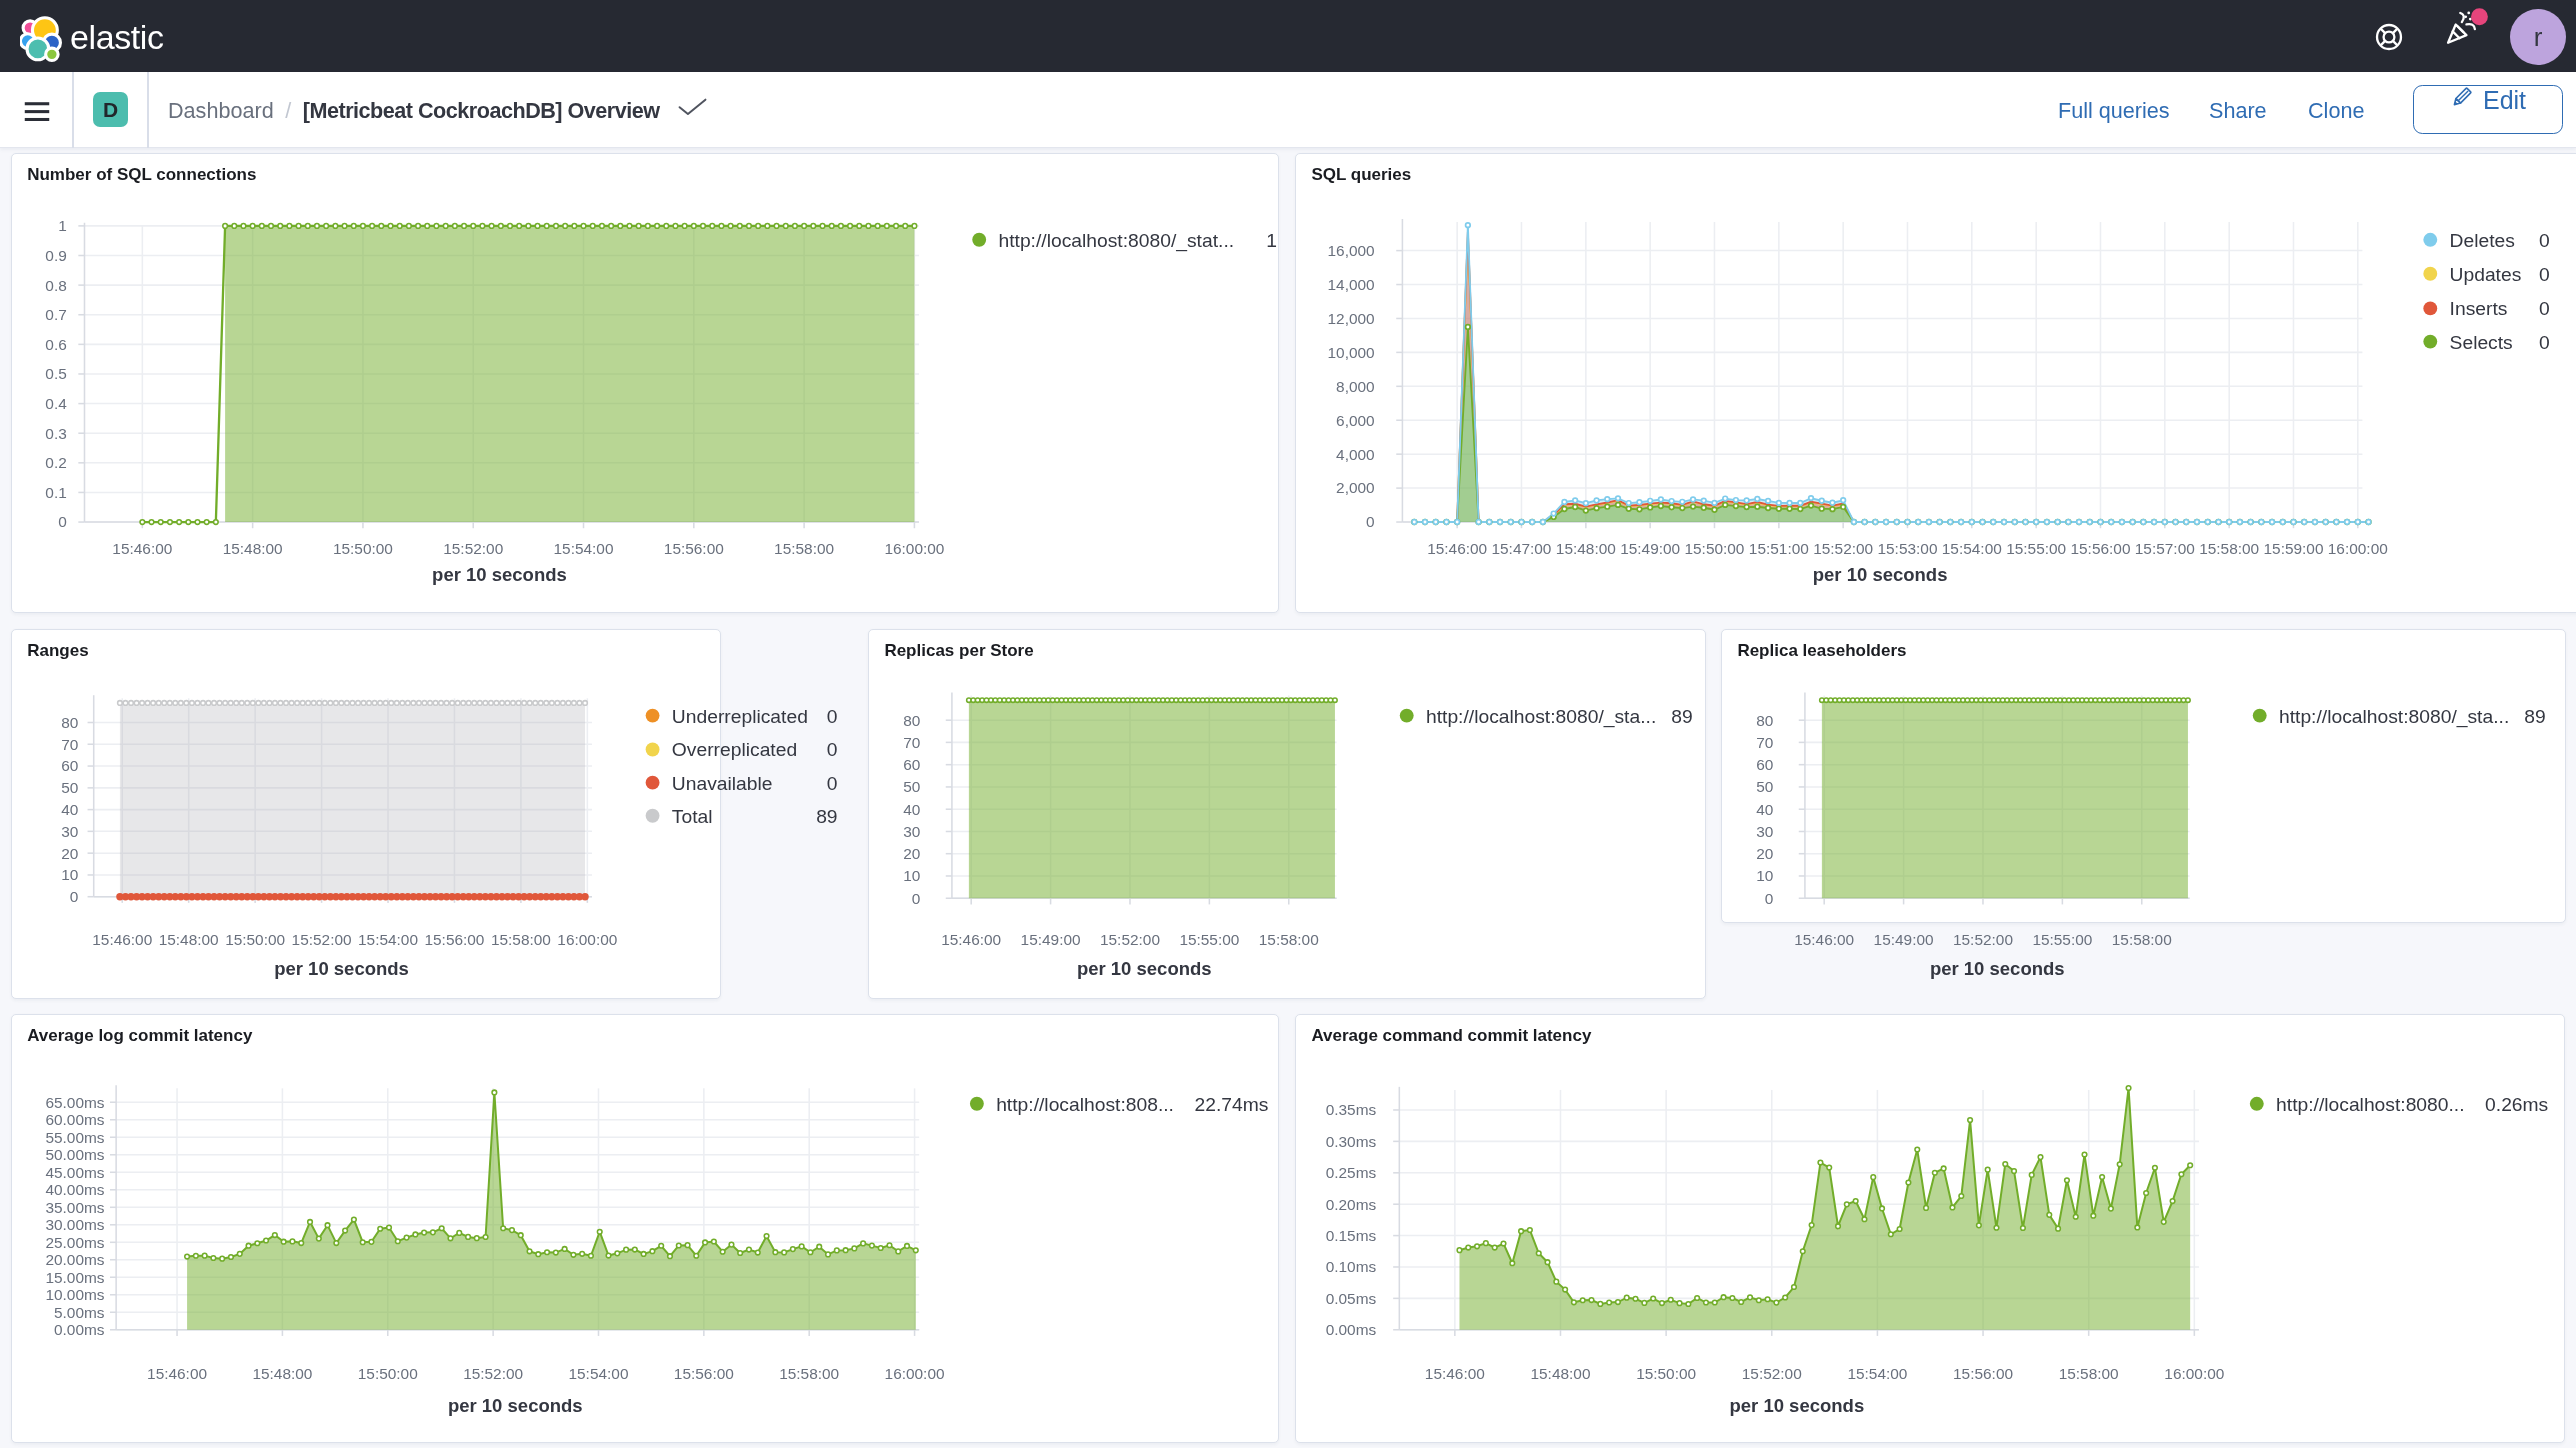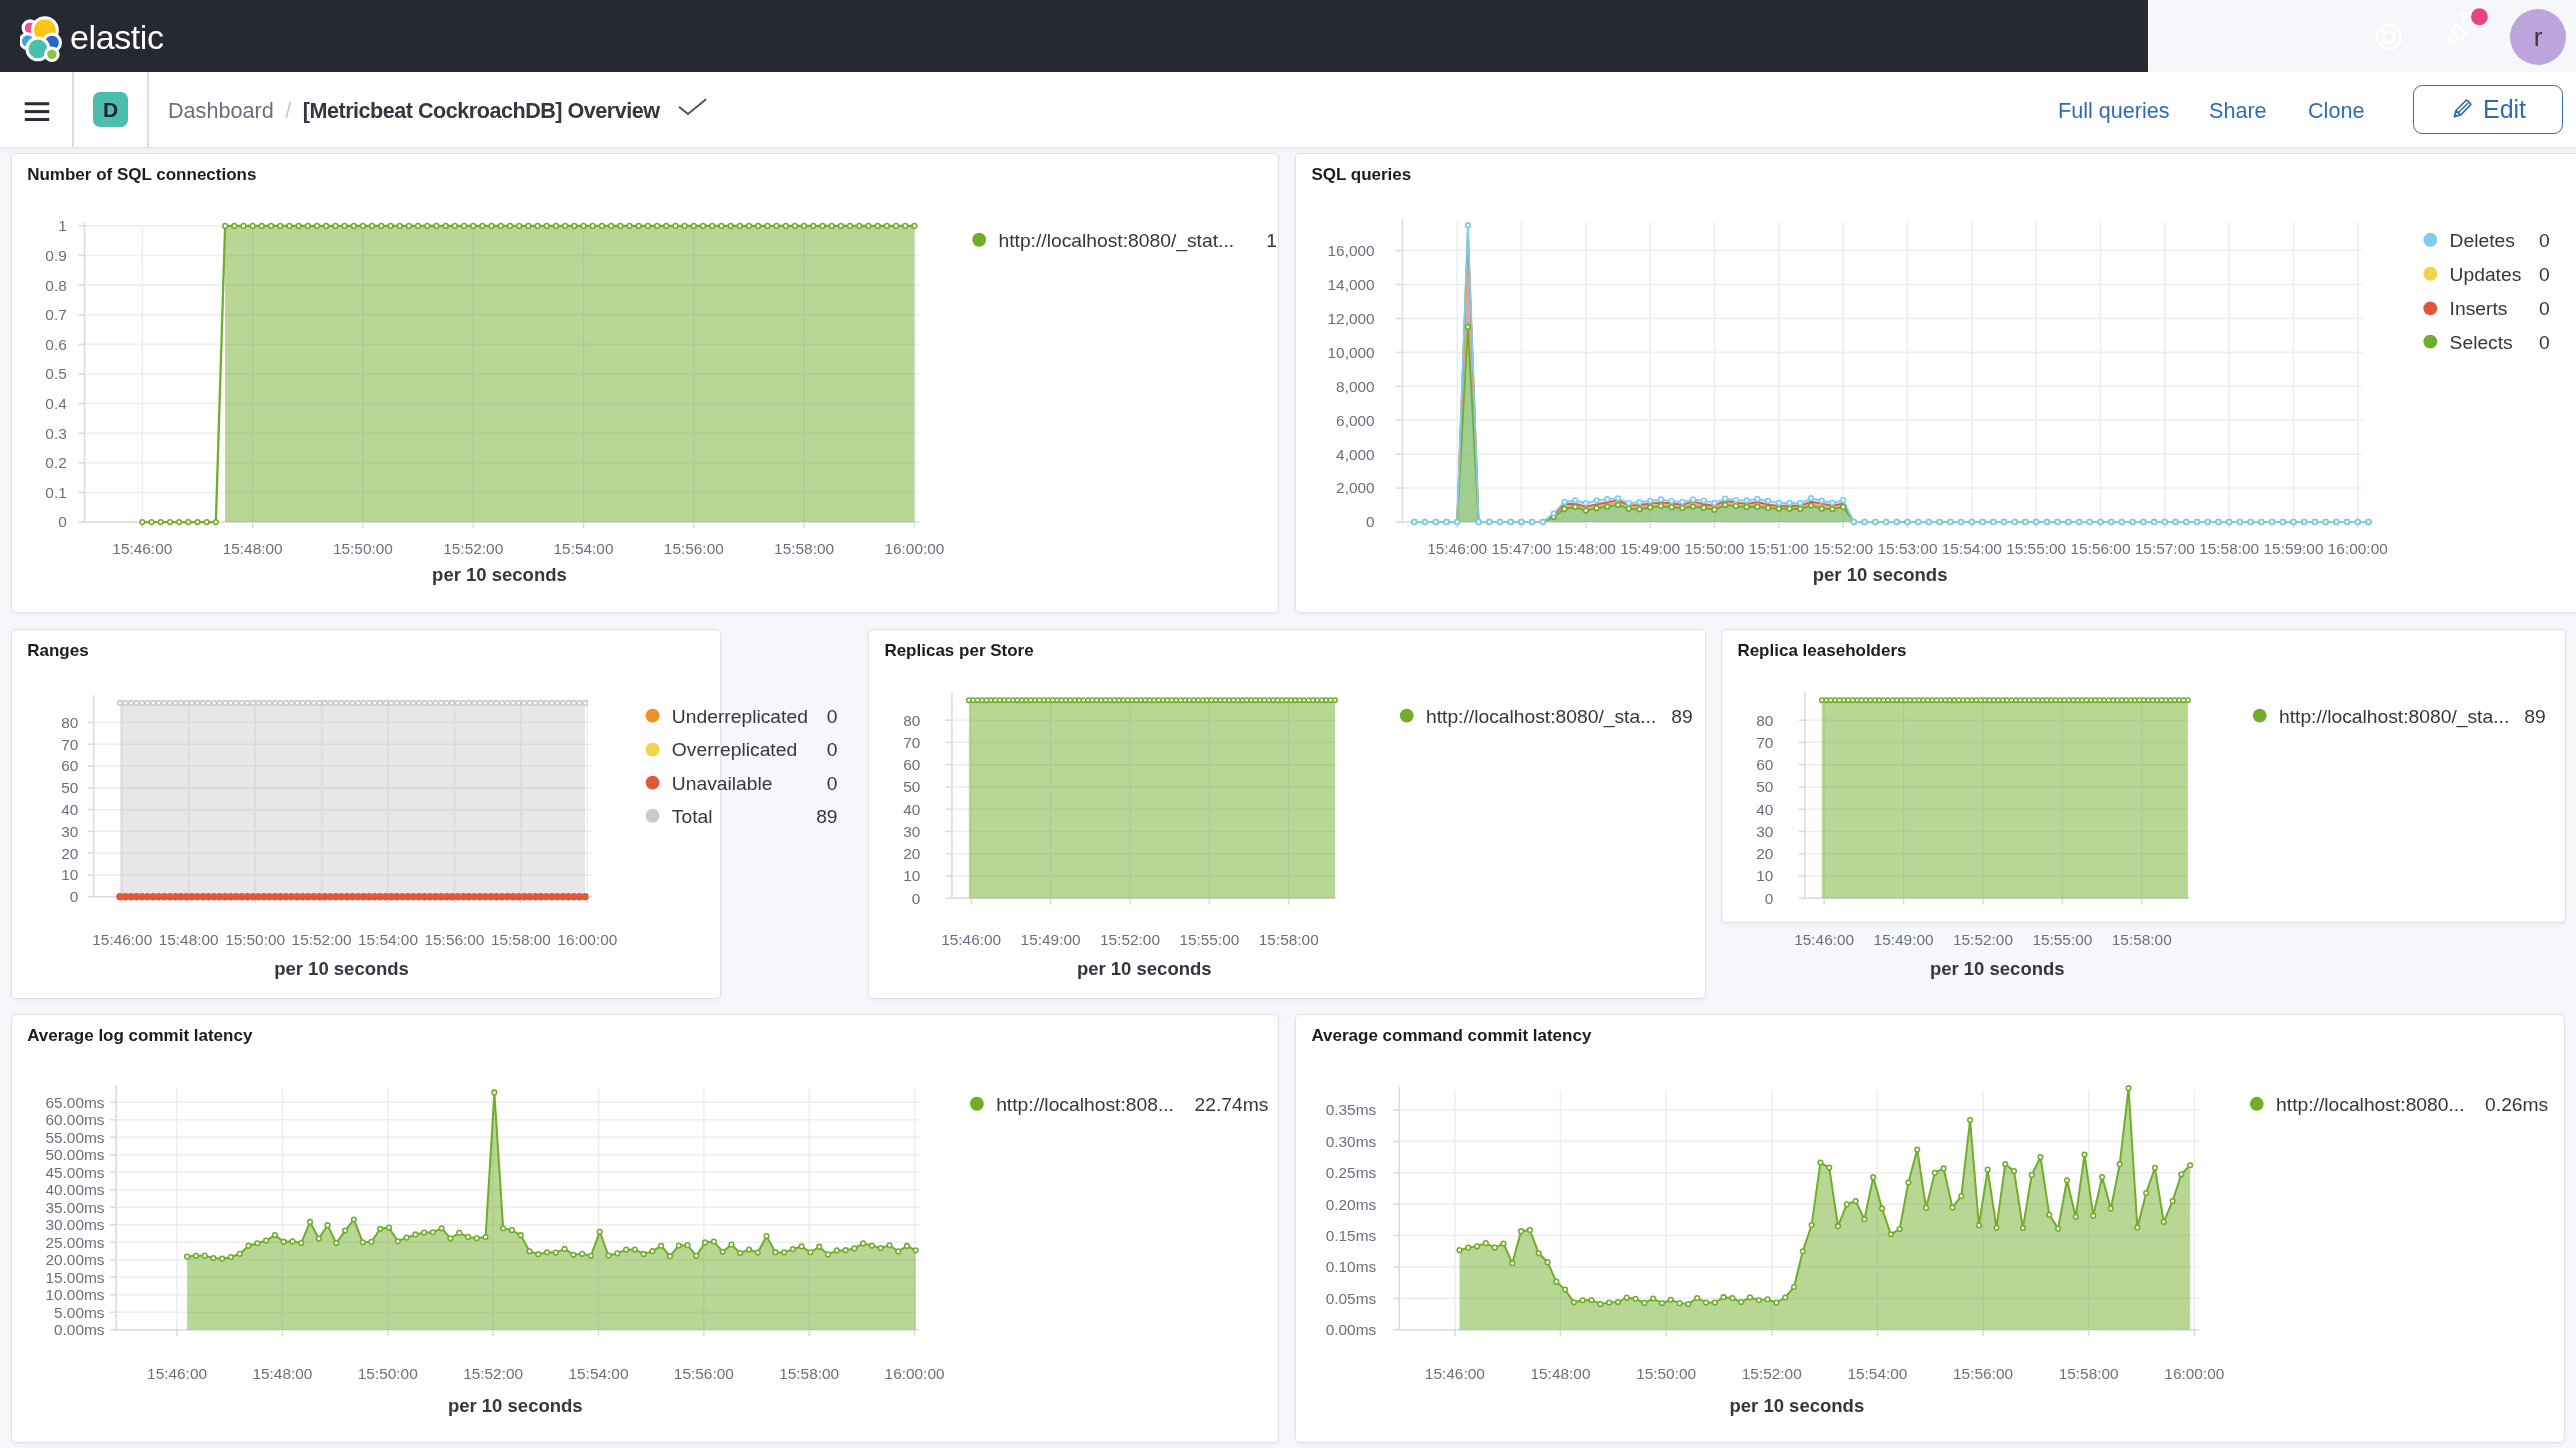--- a/index.html
+++ b/index.html
@@ -1,28 +1,28 @@
 <!DOCTYPE html>
 <html style="font-size:12.3px"><head><meta charset="utf-8"><title>[Metricbeat CockroachDB] Overview - Elastic</title>
 <style>
 *{margin:0;padding:0;box-sizing:border-box}
 html,body{width:2576px;height:1448px;overflow:hidden;background:#f6f7fb;font-family:"Liberation Sans",sans-serif;-webkit-font-smoothing:antialiased}
-#hdr{position:absolute;left:0;top:0;width:2148px;height:72px;background:#262932}
+#hdr{position:absolute;left:0;top:0;width:2576px;height:72px;background:#262932}
 #searchbox{position:absolute;left:961px;top:12.3px;width:617px;height:45px;border:1.5px solid #595d66;border-radius:9.3px;background:rgba(255,255,255,0.02)}
 #searchbox span{position:absolute;left:49px;top:10px;font-size:21.6px;color:#878d98}
 #avatar{position:absolute;left:2510px;top:8.5px;width:56px;height:56px;border-radius:50%;background:#bda4dd;color:#343741;font-size:26px;text-align:center;line-height:56px}
 #nav{position:absolute;left:0;top:72px;width:2576px;height:76px;background:#fff;border-bottom:1.5px solid #e3e6ee;box-shadow:0 2.3px 3.1px rgba(100,110,140,0.08)}
 .vdiv{position:absolute;top:0;width:1.5px;height:76px;background:#d9dee9}
 #dbadge{position:absolute;left:93px;top:20px;width:35px;height:35px;border-radius:7px;background:#4cbdae;color:#21272b;font-size:21px;font-weight:bold;text-align:center;line-height:35px}
 #crumb{position:absolute;left:168px;top:25.5px;font-size:21.6px;white-space:nowrap}
 #crumb .c1{color:#69707d}
 #crumb .sep{color:#c2c7d1;padding:0 11.6px}
 #crumb .c2{color:#343741;font-weight:600;letter-spacing:-0.5px}
 .navlinks span{position:absolute;top:26px;font-size:21.6px;color:#2f6cb3;font-weight:500}
-#editbtn{position:absolute;left:2413px;top:13px;width:150px;height:49px;border:1.5px solid #2f6cb3;border-radius:9.3px;color:#2f6cb3;font-size:25px;font-weight:500;display:flex;align-items:center;justify-content:center;gap:10px}
+#editbtn{position:absolute;left:2413px;top:13px;width:150px;height:49px;border:1.5px solid #2f6cb3;border-radius:9.3px;color:#2f6cb3;font-size:25px;font-weight:500;display:flex;align-items:flex-start;justify-content:center;gap:10px}
 .panel{position:absolute;background:#fff;border:1.5px solid #dce1eb;border-radius:5px;box-shadow:0 1.5px 3.1px rgba(60,70,90,0.05)}
 .ptitle{position:absolute;left:15.4px;top:10.8px;font-size:17px;font-weight:700;color:#1a1c21;letter-spacing:0px}
 .chart{position:absolute;left:0;top:0;right:0;bottom:0}
 .chart svg{position:absolute;left:0;top:0}
 </style></head>
 <body>
 <div id="hdr">
 <svg width="56" height="56" viewBox="0 0 72 72" style="position:absolute;left:20px;top:10px">
 <g stroke="#fff" stroke-width="4">
 <circle cx="13" cy="23" r="9" fill="#f04e98"></circle>

